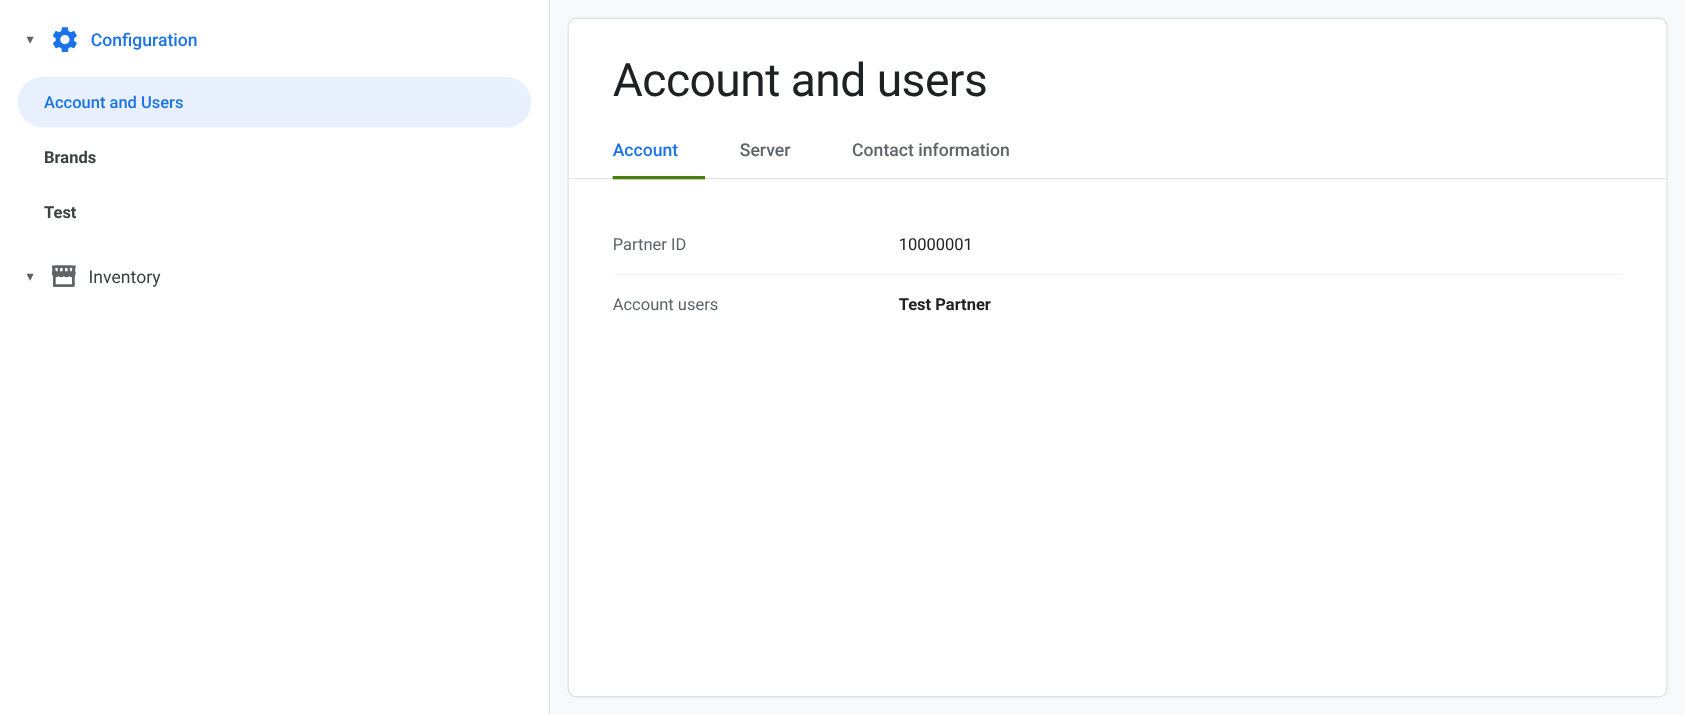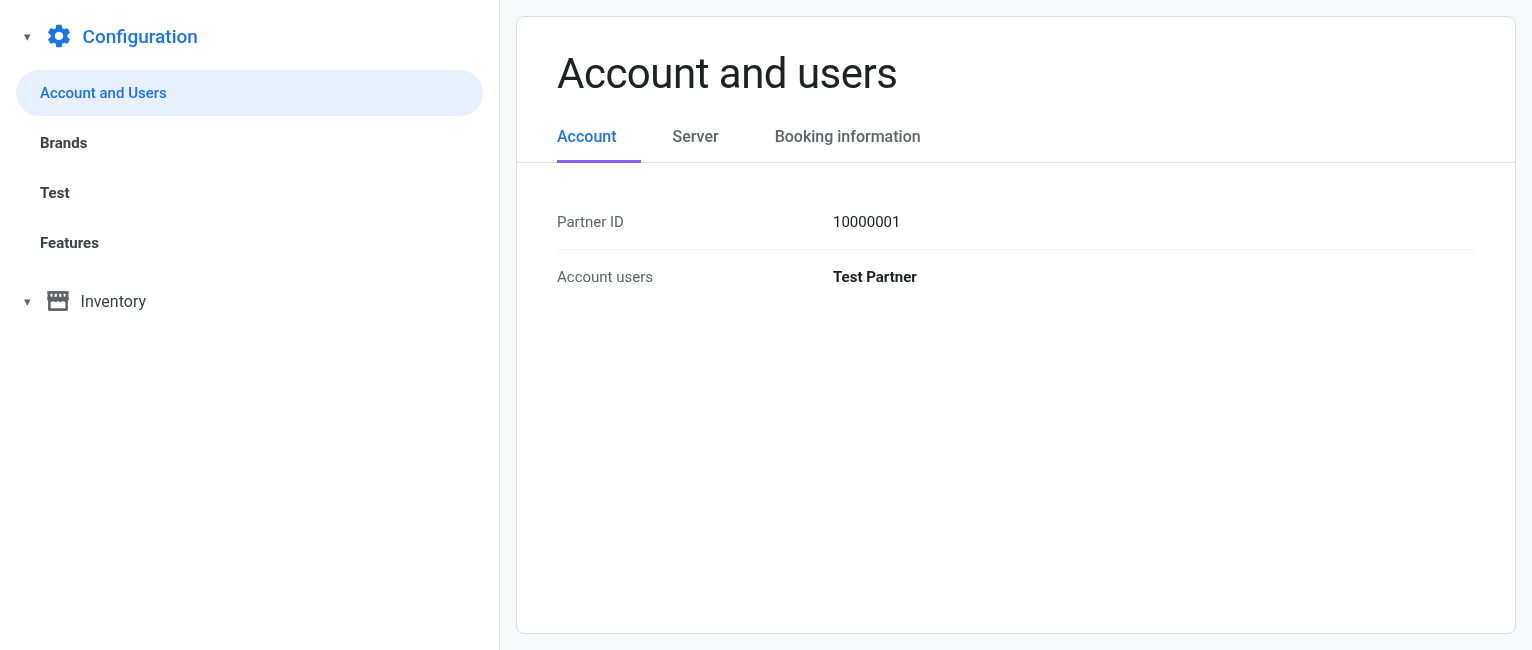--- a/index.html
+++ b/index.html
@@ -32,21 +32,21 @@
     }
 
     .gear-icon {
       width: 28px;
       height: 28px;
       color: #1a73e8;
     }
 
     .sidebar-section-title {
       color: #1a73e8;
-      font-size: 19px;
+      font-size: 16px;
       font-weight: 500;
     }
 
     .chevron-icon {
       color: #5f6368;
       font-size: 13px;
       margin-right: 4px;
     }
 
     .sidebar-item {
@@ -117,39 +117,38 @@
       cursor: pointer;
       color: #5f6368;
       font-weight: 500;
       border-bottom: 3px solid transparent;
       position: relative;
       bottom: -1px;
     }
 
     .tab.active {
       color: #1a73e8;
-      border-bottom: 3px solid #8b5cf6;
+      border-bottom: 3px solid #4d7c0f;
     }
 
     
     .content {
       padding: 32px 40px;
       flex: 1;
     }
 
     .info-table {
       width: 100%;
     }
 
     .info-row {
       display: flex;
       align-items: flex-end;
       padding: 18px 0;
       border-bottom: 1px solid #f1f3f4;
-      gap: 16px;
     }
 
     .info-row:last-child {
       border-bottom: none;
     }
 
     .info-label {
       width: 260px;
       color: #5f6368;
       font-size: 15px;
@@ -172,41 +171,40 @@
     <span class="chevron-icon">▾</span>
     <svg class="gear-icon" viewBox="0 0 24 24" fill="currentColor">
       <path d="M19.14,12.94c0.04-0.3,0.06-0.61,0.06-0.94c0-0.32-0.02-0.64-0.07-0.94l2.03-1.58 c0.18-0.14,0.23-0.41,0.12-0.61l-1.92-3.32c-0.12-0.22-0.37-0.29-0.59-0.22l-2.39,0.96c-0.5-0.38-1.03-0.7-1.62-0.94 L14.4,2.81c-0.04-0.24-0.24-0.41-0.48-0.41h-3.84c-0.24,0-0.43,0.17-0.47,0.41L9.25,5.35C8.66,5.59,8.12,5.92,7.63,6.29 L5.24,5.33c-0.22-0.08-0.47,0-0.59,0.22L2.74,8.87C2.62,9.08,2.66,9.34,2.86,9.48l2.03,1.58C4.84,11.36,4.8,11.69,4.8,12 s0.02,0.64,0.07,0.94l-2.03,1.58c-0.18,0.14-0.23,0.41-0.12,0.61l1.92,3.32c0.12,0.22,0.37,0.29,0.59,0.22l2.39-0.96 c0.5,0.38,1.03,0.7,1.62,0.94l0.36,2.54c0.05,0.24,0.24,0.41,0.48,0.41h3.84c0.24,0,0.44-0.17,0.47-0.41l0.36-2.54 c0.59-0.24,1.13-0.56,1.62-0.94l2.39,0.96c0.22,0.08,0.47,0,0.59-0.22l1.92-3.32c0.12-0.22,0.07-0.47-0.12-0.61L19.14,12.94z M12,15.6c-1.98,0-3.6-1.62-3.6-3.6s1.62-3.6,3.6-3.6s3.6,1.62,3.6,3.6S13.98,15.6,12,15.6z"></path>
     </svg>
     <span class="sidebar-section-title">Configuration</span>
   </div>
 
   <div class="sidebar-item active">Account and Users</div>
   <div class="sidebar-item">Brands</div>
   <div class="sidebar-item">Test</div>
-  <div class="sidebar-item">Features</div>
 
   <div class="sidebar-subsection-header">
     <span class="chevron-icon">▾</span>
     <svg class="store-icon" viewBox="0 0 24 24" fill="currentColor" style="color:#5f6368">
       <path d="M20 4H4v2l8 5 8-5V4zm0 4.236l-8 5-8-5V20h16V8.236z" opacity="0"></path>
       <path d="M2 3v1l1 6h18l1-6V3H2zm16.5 5h-13L4.28 5h15.44L18.5 8zM21 10H3v11h18V10zm-2 9H5v-7h14v7z"></path>
       <path d="M0 0h24v24H0z" fill="none"></path>
       <path d="M21.9 8.89l-1.05-4.37c-.22-.9-1.02-1.52-1.95-1.52H5.1c-.93 0-1.73.62-1.95 1.52L2.1 8.89c-.24 1.02-.02 2.06.62 2.88.08.11.19.19.28.29V19c0 1.1.9 2 2 2h14c1.1 0 2-.9 2-2v-6.94c.09-.09.2-.18.28-.28.64-.82.87-1.87.62-2.89zm-2.99-3.9l1.05 4.37c.1.42.01.84-.25 1.17-.14.18-.44.47-.94.47-.61 0-1.14-.49-1.21-1.14L16.98 5l1.93-.01zM13 5h1.96l.54 4.52c.05.39-.07.78-.33 1.07-.22.26-.54.41-.95.41-.67 0-1.22-.59-1.22-1.31V5zM8.49 9.52L9.04 5H11v4.69c0 .72-.55 1.31-1.29 1.31-.34 0-.65-.15-.89-.41-.25-.29-.37-.68-.33-1.07zm-4.45-.16L5.07 5h1.97L6.5 9.86c-.07.65-.59 1.14-1.21 1.14-.49 0-.8-.29-.93-.47-.27-.32-.36-.75-.32-1.17zM5 19v-6.03c.08.01.15.03.23.03.87 0 1.66-.36 2.24-.95.6.6 1.4.95 2.31.95.87 0 1.65-.36 2.23-.93.59.57 1.39.93 2.29.93.89 0 1.7-.36 2.31-.95.58.59 1.37.95 2.24.95.08 0 .15-.02.23-.03V19H5z"></path>
     </svg>
     <span>Inventory</span>
   </div>
 </nav>
 
 <main class="main">
   <h1 class="page-title">Account and users</h1>
 
   <div class="tabs">
     <div class="tab active">Account</div>
     <div class="tab">Server</div>
-    <div class="tab">Booking information</div>
+    <div class="tab">Contact information</div>
   </div>
 
   <div class="content">
     <div class="info-table">
       <div class="info-row">
         <span class="info-label">Partner ID</span>
         <span class="info-value">10000001</span>
       </div>
       <div class="info-row">
         <span class="info-label">Account users</span>

